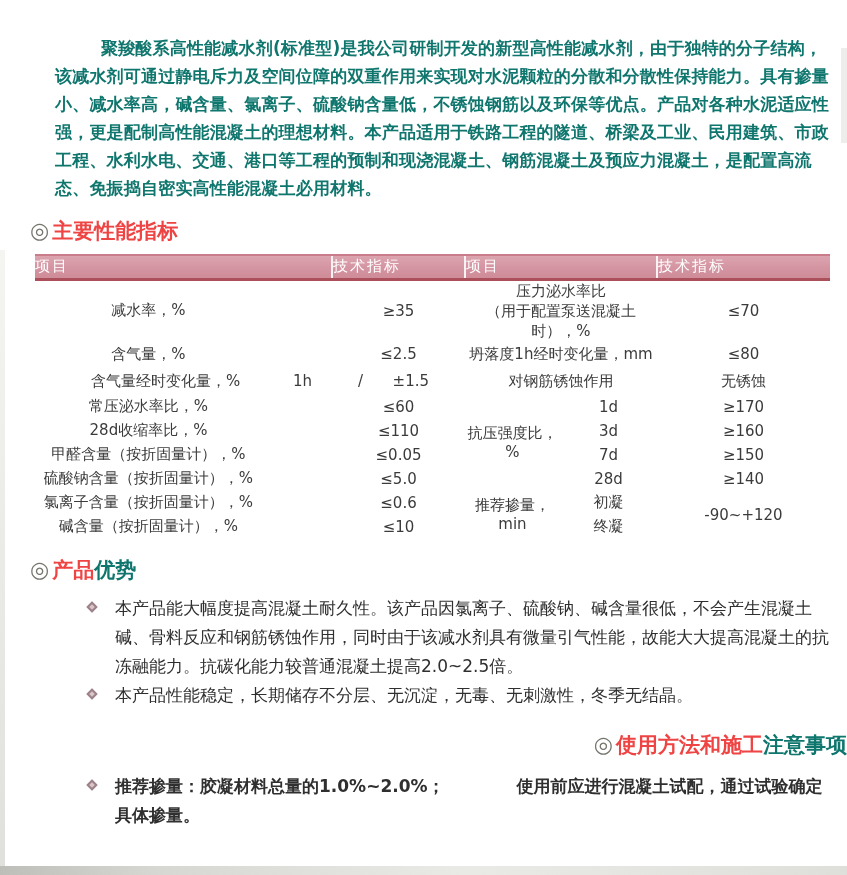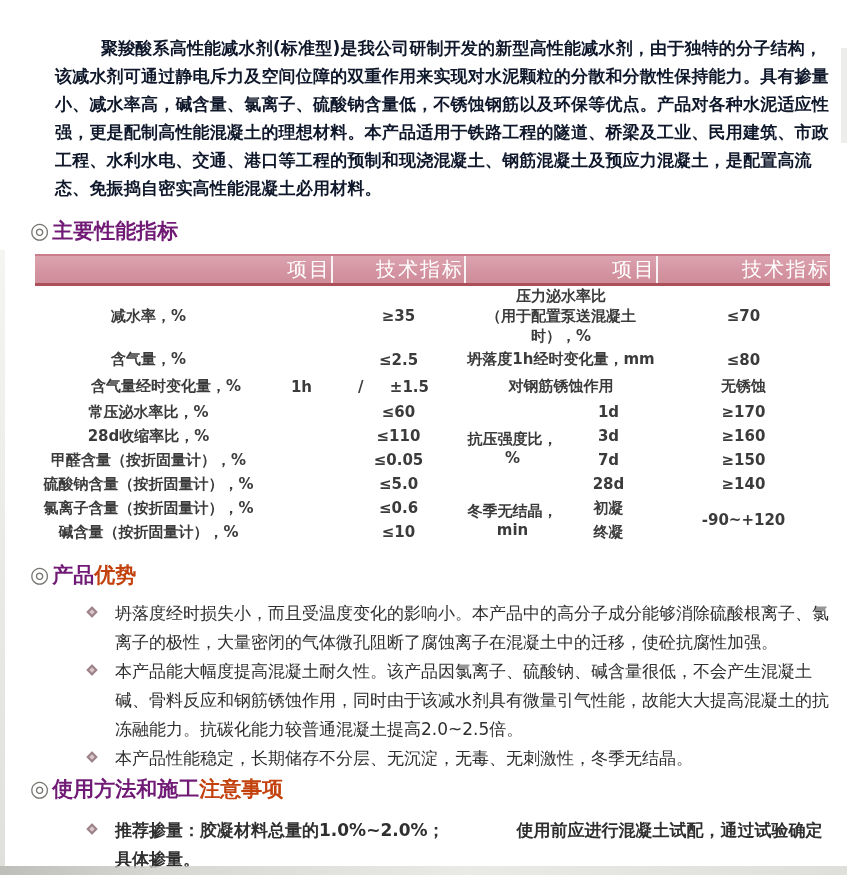--- a/index.html
+++ b/index.html
@@ -12,69 +12,69 @@
     overflow:hidden;
     font-family:"DejaVu Sans","Liberation Sans",sans-serif;
     color:#333;
   }
   
   .intro {
     margin:34px 12px 0 55px;
     font-size:17px;
     line-height:28px;
     font-weight:600;
-    color:#0f172a;
+    color:#0f766e;
     text-indent:2.7em;
     letter-spacing:0.2px;
   }
   
   .section-heading {
     margin-left:30px;
     font-size:21px;
     font-weight:bold;
     line-height:30px;
     white-space:nowrap;
   }
   .section-heading .marker {
     color:#76766f;
     font-weight:normal;
     font-size:22px;
     margin-right:3px;
   }
-  .section-heading .t-rose { color:#701a75; }
-  .section-heading .t-gray { color:#c2410c; }
+  .section-heading .t-rose { color:#ef4444; }
+  .section-heading .t-gray { color:#0f766e; }
   .h-performance { margin-top:14px; }
   .h-advantages  { margin-top:16px; }
-  .h-usage       { margin-top:1px;  }
+  .h-usage       { margin-top:20px;text-align:right;  }
 
   
   table.perf {
     margin:8px 0 0 35px;
     width:795px;
     border-collapse:collapse;
     table-layout:fixed;
     font-size:15px;
     color:#3b3b3b;
   }
   table.perf th {
     height:24px;
     background:linear-gradient(to bottom,#dba4af 0%,#d494a1 55%,#cf8c99 100%);
     border-top:2px solid #c97c8a;
     border-bottom:3px solid #ab4f5b;
     color:#ffffff;
     font-weight:normal;
-    font-size:20px;
+    font-size:15px;
     letter-spacing:2px;
-    text-align:right;
+    text-align:left;
   }
   table.perf th + th { border-left:2px solid #f7f3f4; }
   table.perf td {
     text-align:center;
     vertical-align:middle;
-    font-weight:700;
+    font-weight:400;
   }
   tr.r1 td { height:44px; }
   tr.r2 td, tr.r3 td { height:27px; }
   tr.r4 td, tr.r5 td, tr.r6 td, tr.r7 td { height:24px; }
   tr.r8 td, tr.r9 td { height:24px; }
   td.item-left { padding-right:70px; }
   .cell-flex { display:flex; align-items:center; }
   .cell-flex .fl-label { margin-left:56px; }
   .cell-flex .fl-right { margin-left:auto; margin-right:20px; }
   .cell-flex2 { display:flex; align-items:center; }
@@ -201,41 +201,37 @@
     </tr>
     <tr class="r7">
       <td class="item-left">硫酸钠含量（按折固量计），%</td>
       <td>≤5.0</td>
       <td>28d</td>
       <td>≥140</td>
     </tr>
     <tr class="r8">
       <td class="item-left">氯离子含量（按折固量计），%</td>
       <td>≤0.6</td>
-      <td rowspan="2">冬季无结晶，min</td>
+      <td rowspan="2">推荐掺量，min</td>
       <td>初凝</td>
       <td rowspan="2">-90~+120</td>
     </tr>
     <tr class="r9">
       <td class="item-left">碱含量（按折固量计），%</td>
       <td>≤10</td>
       <td>终凝</td>
     </tr>
   </tbody>
     </table>
 
   <div class="section-heading h-advantages">
     <span class="marker">◎</span><span class="t-rose">产品</span><span class="t-gray">优势</span>
   </div>
 
   <ul class="bullet-list adv-list">
-    <li class="bullet-item">
-      <span class="diamond"></span>
-      <span class="bullet-text">坍落度经时损失小，而且受温度变化的影响小。本产品中的高分子成分能够消除硫酸根离子、氯离子的极性，大量密闭的气体微孔阻断了腐蚀离子在混凝土中的迁移，使砼抗腐性加强。</span>
-    </li>
     <li class="bullet-item">
       <span class="diamond"></span>
       <span class="bullet-text">本产品能大幅度提高混凝土耐久性。该产品因氯离子、硫酸钠、碱含量很低，不会产生混凝土碱、骨料反应和钢筋锈蚀作用，同时由于该减水剂具有微量引气性能，故能大大提高混凝土的抗冻融能力。抗碳化能力较普通混凝土提高2.0~2.5倍。</span>
     </li>
     <li class="bullet-item">
       <span class="diamond"></span>
       <span class="bullet-text">本产品性能稳定，长期储存不分层、无沉淀，无毒、无刺激性，冬季无结晶。</span>
     </li>
   </ul>
 

